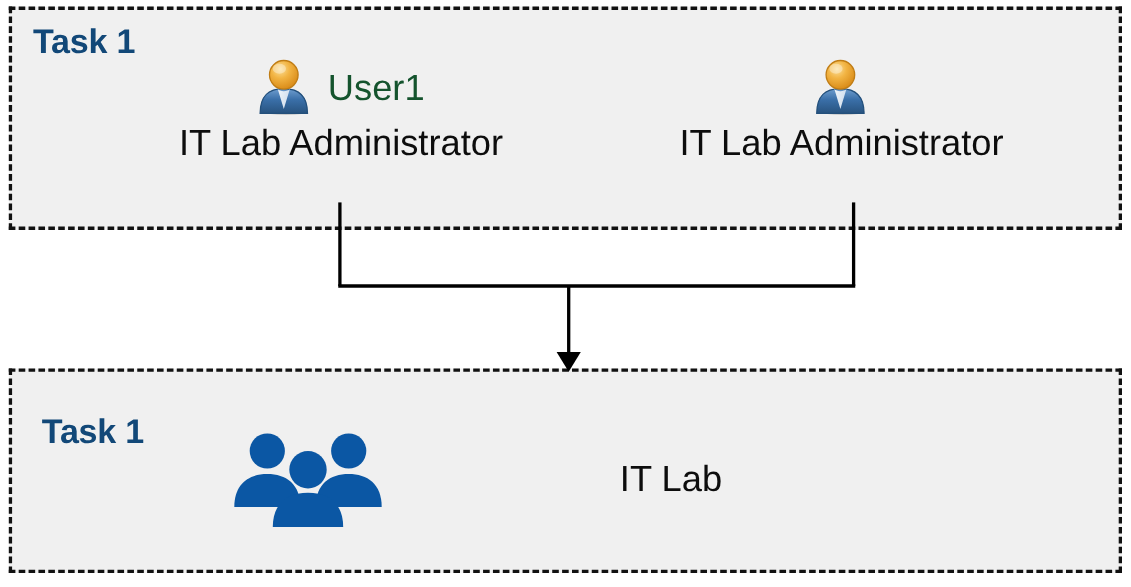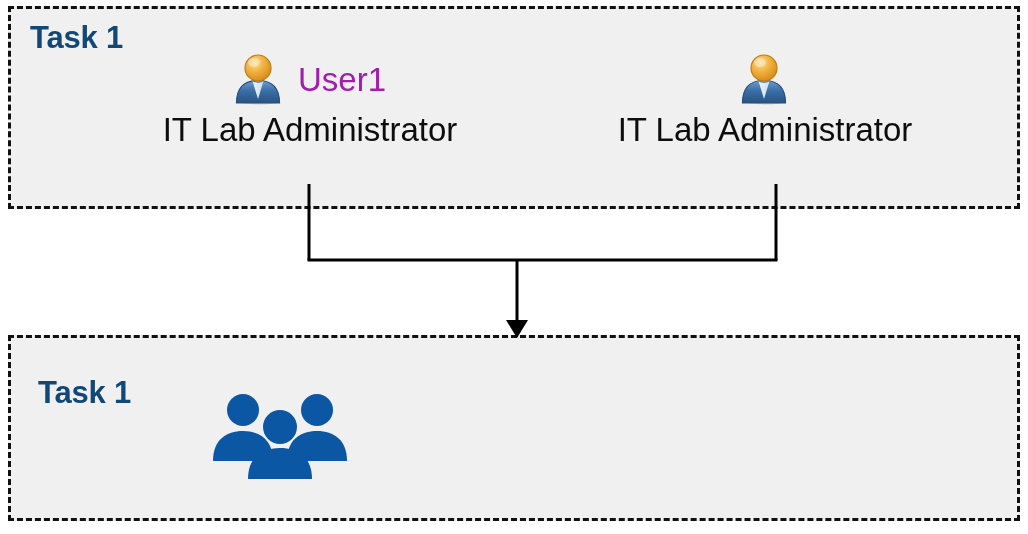--- a/index.html
+++ b/index.html
@@ -54,21 +54,21 @@
   .person-top {
     display: flex;
     align-items: center;
     justify-content: center;
     gap: 14px;
     height: 58px;
   }
   .person-name {
     font-size: 33px;
     line-height: 1;
-    color: #a21caf;
+    color: #14532d;
     font-family: "Liberation Sans", sans-serif;
     font-weight: 400;
   }
   .person-role {
     font-size: 33px;
     line-height: 1.1;
     color: #0d0d0d;
     margin-top: 4px;
     font-family: "Liberation Sans", sans-serif;
     font-weight: 400;
@@ -199,21 +199,21 @@
 
           <circle cx="107" cy="21" r="16"></circle>
           <path d="M77 72 C77 51 90 42 107 42 C124 42 137 51 137 72 Z"></path>
 
           <circle cx="70" cy="38" r="17"></circle>
           <path d="M38 90 C38 68 52 59 70 59 C88 59 102 68 102 90 Z"></path>
         </g>
       </svg>
     </span>
     <span id="group-label">
-      <br>
+      <span>IT Lab</span><br>
     </span>
   </div>
 
   <svg id="connector" viewBox="0 0 1028 534" xmlns="http://www.w3.org/2000/svg">
     <g stroke="#000000" stroke-width="3" fill="none">
 
       <path d="M309 184 L309 260"></path>
 
       <path d="M776 184 L776 260"></path>
 

